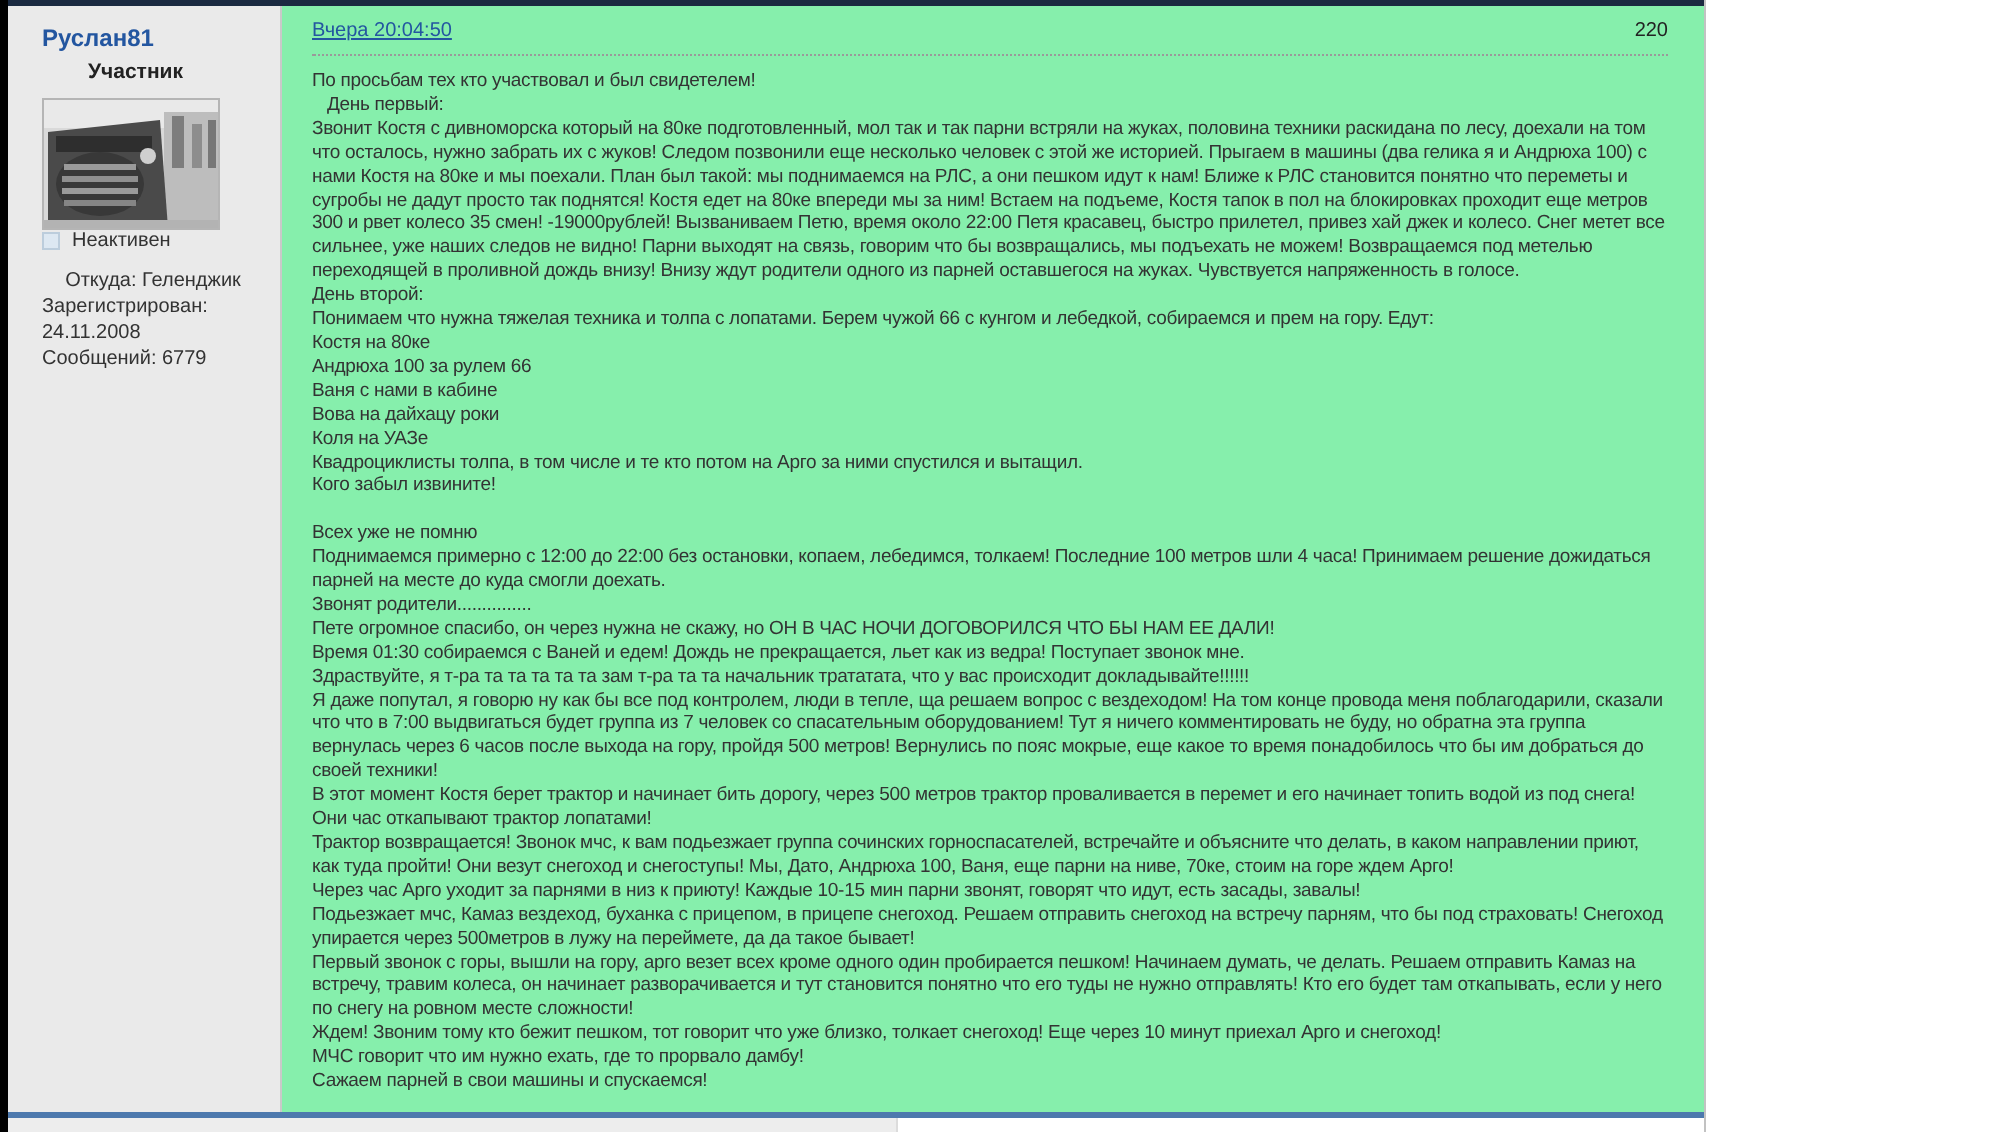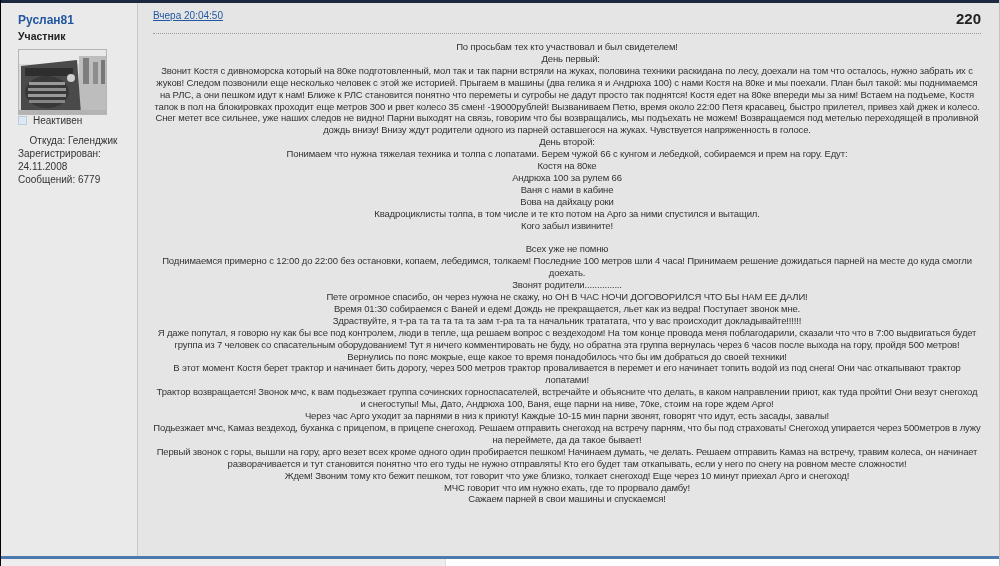--- a/index.html
+++ b/index.html
@@ -1,22 +1,22 @@
 <!DOCTYPE html>
 <html><head>
 <meta charset="utf-8">
 <style>
   * { margin:0; padding:0; box-sizing:border-box; }
   html,body { width:1000px; height:566px; overflow:hidden; background:#ffffff; }
   body { font-family:"Liberation Sans", sans-serif; color:#333; }
 
   .page {
-    position:relative; width:1000px; height:566px;
-    background:#e5e5e5;
-    border-left:1px solid #000000;
+    position:relative; width:853px; height:566px;
+    background:#86efac;
+    border-left:4px solid #000000;
     border-right:1px solid #c2c2c2;
   }
   .top-border {
     position:absolute; top:0; left:0; right:0; height:3px;
     background:#1b2a41;
   }
 
   .post-row {
     position:absolute; top:3px; left:0; right:0; bottom:10px;
     display:flex;
@@ -27,53 +27,53 @@
     width:137px; flex:0 0 137px;
     border-right:1px solid #c9c9c9;
     padding:7px 8px 0 17px;
     background:#eaeaea;
   }
   .username {
     display:inline-block;
     color:#2356a0; font-weight:bold; font-size:12px;
     text-decoration:none; cursor:pointer;
   }
-  .rank { font-weight:bold; font-size:10.5px; color:#222; margin-top:2px; }
+  .rank { font-weight:bold; font-size:10.5px; color:#222; margin-top:2px;margin-left:23px; }
   .avatar {
     margin-top:7px; width:89px; height:66px;
     border:1px solid #b5b5b5; overflow:hidden; background:#d6d6d6;
   }
   .status-row { margin-top:0; display:flex; align-items:center; font-size:10px; color:#333; }
   .status-dot {
     width:9px; height:9px; margin-right:6px;
     background:#dde8f2; border:1px solid #bccddc;
   }
   .meta { font-size:10px; color:#333; line-height:13px; }
   .meta.first { margin-top:8px;text-align:center; }
 
   
   .content {
     flex:1 1 auto; position:relative;
     padding:0 18px 0 15px;
     overflow:hidden;
   }
   .post-header {
-    display:flex; justify-content:space-between; align-items:flex-start;
+    display:flex; justify-content:space-between; align-items:flex-end;
     padding:7px 0 6px 0;
     border-bottom:1px dotted #9a9a9a;
   }
   .timestamp {
     color:#2356a0; font-size:10px; text-decoration:underline; cursor:pointer;
   }
-  .post-number { font-weight:bold; font-size:15px; color:#222; }
+  .post-number { font-weight:normal; font-size:10px; color:#222; }
 
   .post-body { margin-top:7px; }
   .body-line {
     font-size:9.5px; line-height:11.9px; letter-spacing:-0.15px;
-    white-space:pre-wrap; color:#333; min-height:11.9px;text-align:center;
+    white-space:pre-wrap; color:#333; min-height:11.9px;
   }
 
   
   .bottom-bar {
     position:absolute; left:0; right:0; bottom:7px; height:3px;
     background:#4d79ad;
   }
   .next-row-strip {
     position:absolute; left:0; right:0; bottom:0; height:7px;
     background:#ffffff;
@@ -136,20 +136,21 @@
       <div class="post-body">
           <div class="body-line">По просьбам тех кто участвовал и был свидетелем!</div>
           <div class="body-line">   День первый:</div>
           <div class="body-line">Звонит Костя с дивноморска который на 80ке подготовленный, мол так и так парни встряли на жуках, половина техники раскидана по лесу, доехали на том что осталось, нужно забрать их с жуков! Следом позвонили еще несколько человек с этой же историей. Прыгаем в машины (два гелика я и Андрюха 100) с нами Костя на 80ке и мы поехали. План был такой: мы поднимаемся на РЛС, а они пешком идут к нам! Ближе к РЛС становится понятно что переметы и сугробы не дадут просто так поднятся! Костя едет на 80ке впереди мы за ним! Встаем на подъеме, Костя тапок в пол на блокировках проходит еще метров 300 и рвет колесо 35 смен! -19000рублей! Вызваниваем Петю, время около 22:00 Петя красавец, быстро прилетел, привез хай джек и колесо. Снег метет все сильнее, уже наших следов не видно! Парни выходят на связь, говорим что бы возвращались, мы подъехать не можем! Возвращаемся под метелью переходящей в проливной дождь внизу! Внизу ждут родители одного из парней оставшегося на жуках. Чувствуется напряженность в голосе.</div>
           <div class="body-line">День второй:</div>
           <div class="body-line">Понимаем что нужна тяжелая техника и толпа с лопатами. Берем чужой 66 с кунгом и лебедкой, собираемся и прем на гору. Едут:</div>
           <div class="body-line">Костя на 80ке</div>
           <div class="body-line">Андрюха 100 за рулем 66</div>
           <div class="body-line">Ваня с нами в кабине</div>
           <div class="body-line">Вова на дайхацу роки</div>
+          <div class="body-line">Коля на УАЗе</div>
           <div class="body-line">Квадроциклисты толпа, в том числе и те кто потом на Арго за ними спустился и вытащил.</div>
           <div class="body-line">Кого забыл извините!</div>
           <div class="body-line"></div>
           <div class="body-line">Всех уже не помню</div>
           <div class="body-line">Поднимаемся примерно с 12:00 до 22:00 без остановки, копаем, лебедимся, толкаем! Последние 100 метров шли 4 часа! Принимаем решение дожидаться парней на месте до куда смогли доехать.</div>
           <div class="body-line">Звонят родители...............</div>
           <div class="body-line">Пете огромное спасибо, он через нужна не скажу, но ОН В ЧАС НОЧИ ДОГОВОРИЛСЯ ЧТО БЫ НАМ ЕЕ ДАЛИ!</div>
           <div class="body-line">Время 01:30 собираемся с Ваней и едем! Дождь не прекращается, льет как из ведра! Поступает звонок мне.</div>
           <div class="body-line">Здраствуйте, я т-ра та та та та та зам т-ра та та начальник трататата, что у вас происходит докладывайте!!!!!!</div>
           <div class="body-line">Я даже попутал, я говорю ну как бы все под контролем, люди в тепле, ща решаем вопрос с вездеходом! На том конце провода меня поблагодарили, сказали что что в 7:00 выдвигаться будет группа из 7 человек со спасательным оборудованием! Тут я ничего комментировать не буду, но обратна эта группа вернулась через 6 часов после выхода на гору, пройдя 500 метров! Вернулись по пояс мокрые, еще какое то время понадобилось что бы им добраться до своей техники!</div>

